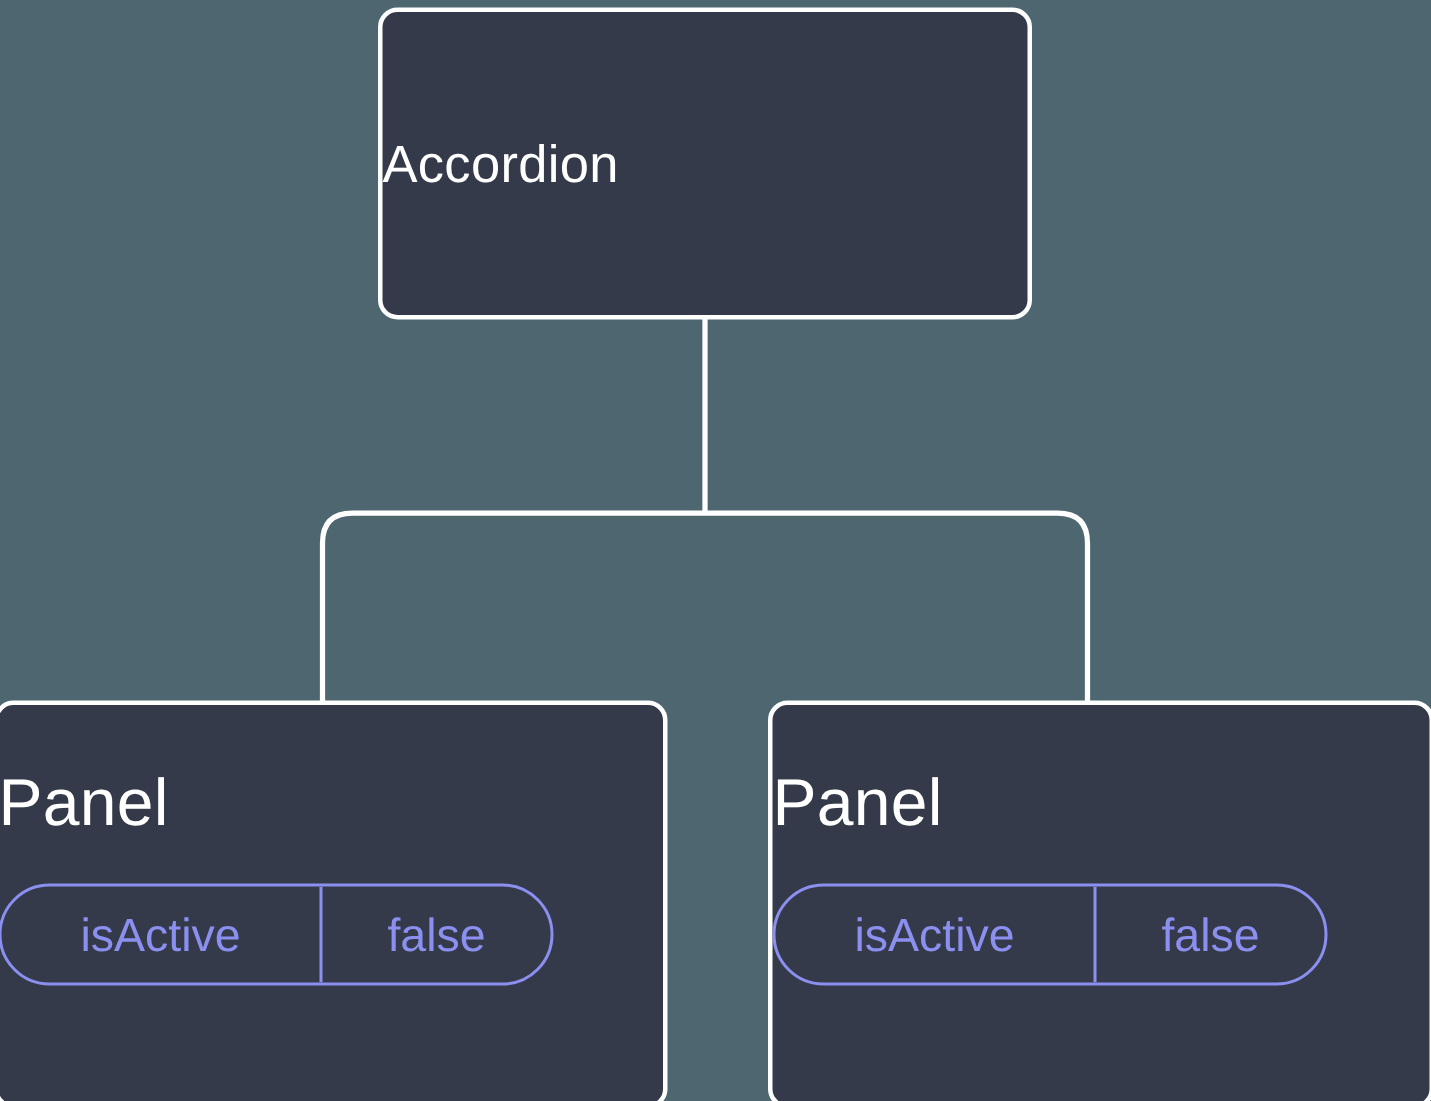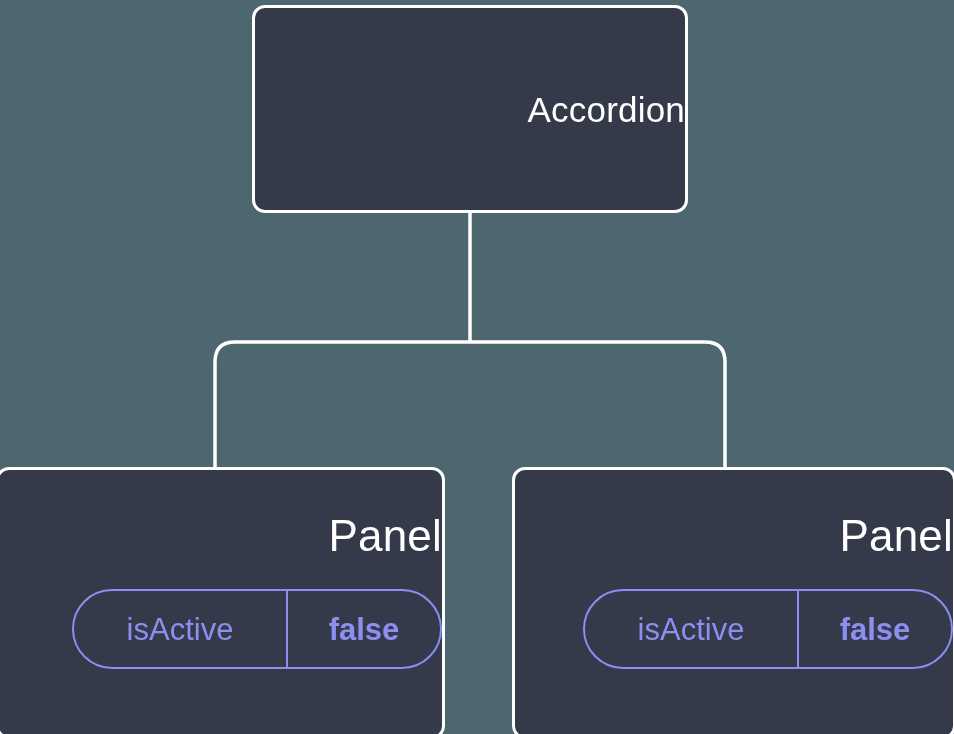--- a/index.html
+++ b/index.html
@@ -34,21 +34,21 @@
 
   
   .node {
     position: absolute;
     box-sizing: border-box;
     background: #343a49;
     border: 3px solid #ffffff;
     border-radius: 13px;
     display: flex;
     flex-direction: column;
-    align-items: flex-end;
+    align-items: flex-start;
   }
 
   .node-root {
     left: 252px;
     top: 5px;
     width: 436px;
     height: 208px;
     justify-content: center;
   }
 
@@ -71,21 +71,21 @@
     white-space: nowrap;
   }
   .node-child .node-title {
     font-size: 44px;
   }
 
   
   .prop-pill {
     margin-top: 31px;
     box-sizing: border-box;
-    height: 80px;
+    height: 68px;
     border: 2px solid #8b8ff0;
     border-radius: 48px;
     display: flex;
     align-items: stretch;
     overflow: hidden;
     background: transparent;
   }
   .node-child-left  .prop-pill { width: 370px; }
   .node-child-right .prop-pill { width: 370px; }
 
@@ -99,21 +99,20 @@
     font-weight: 400;
     line-height: 1;
     white-space: nowrap;
   }
   .prop-key {
     width: 212px;
     border-right: 2px solid #8b8ff0;
   }
   .prop-value {
     flex: 1 1 auto;
-    font-weight: bold;
   }
 </style>
 </head>
 <body>
 
 <div id="tree-canvas">
 
   <svg class="edges" viewBox="0 0 954 734" width="954" height="734" aria-hidden="true">
     <path d="M 470 211 L 470 342" fill="none" stroke="#ffffff" stroke-width="3.5" stroke-linecap="butt"></path>
     <path d="M 470 342 L 235 342 Q 215 342 215 362 L 215 470" fill="none" stroke="#ffffff" stroke-width="3.5" stroke-linecap="butt" stroke-linejoin="round"></path>

